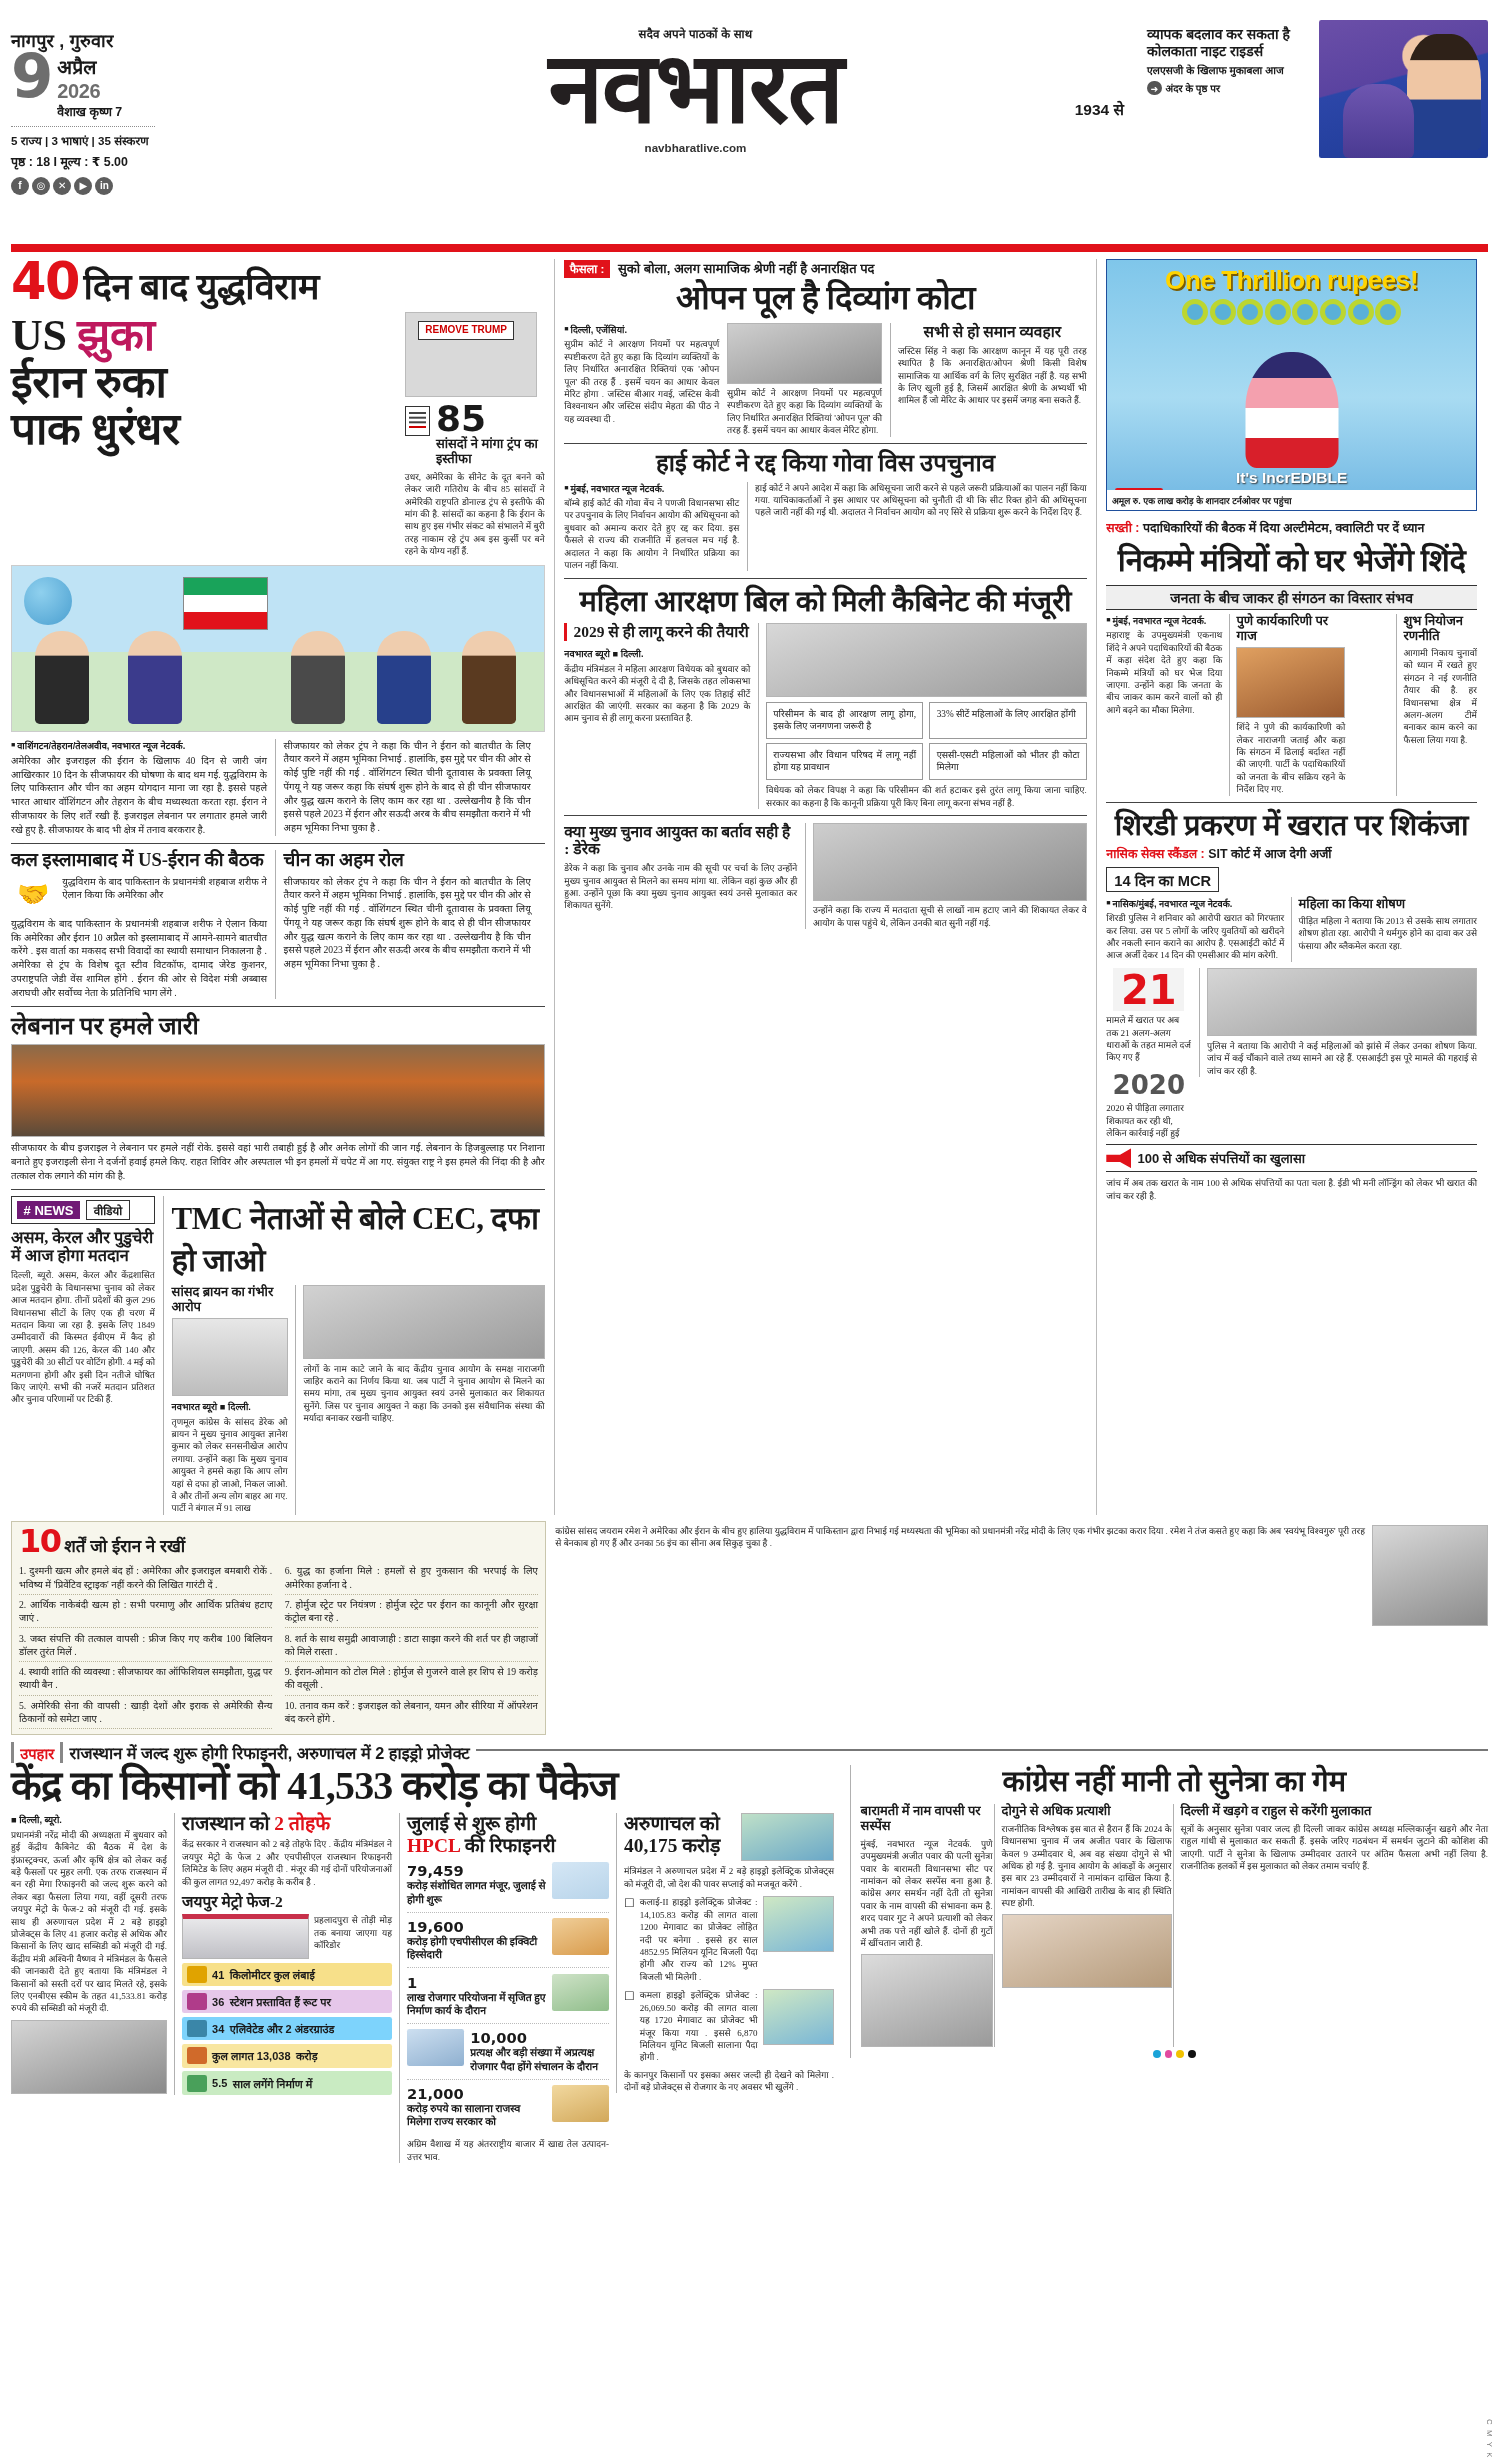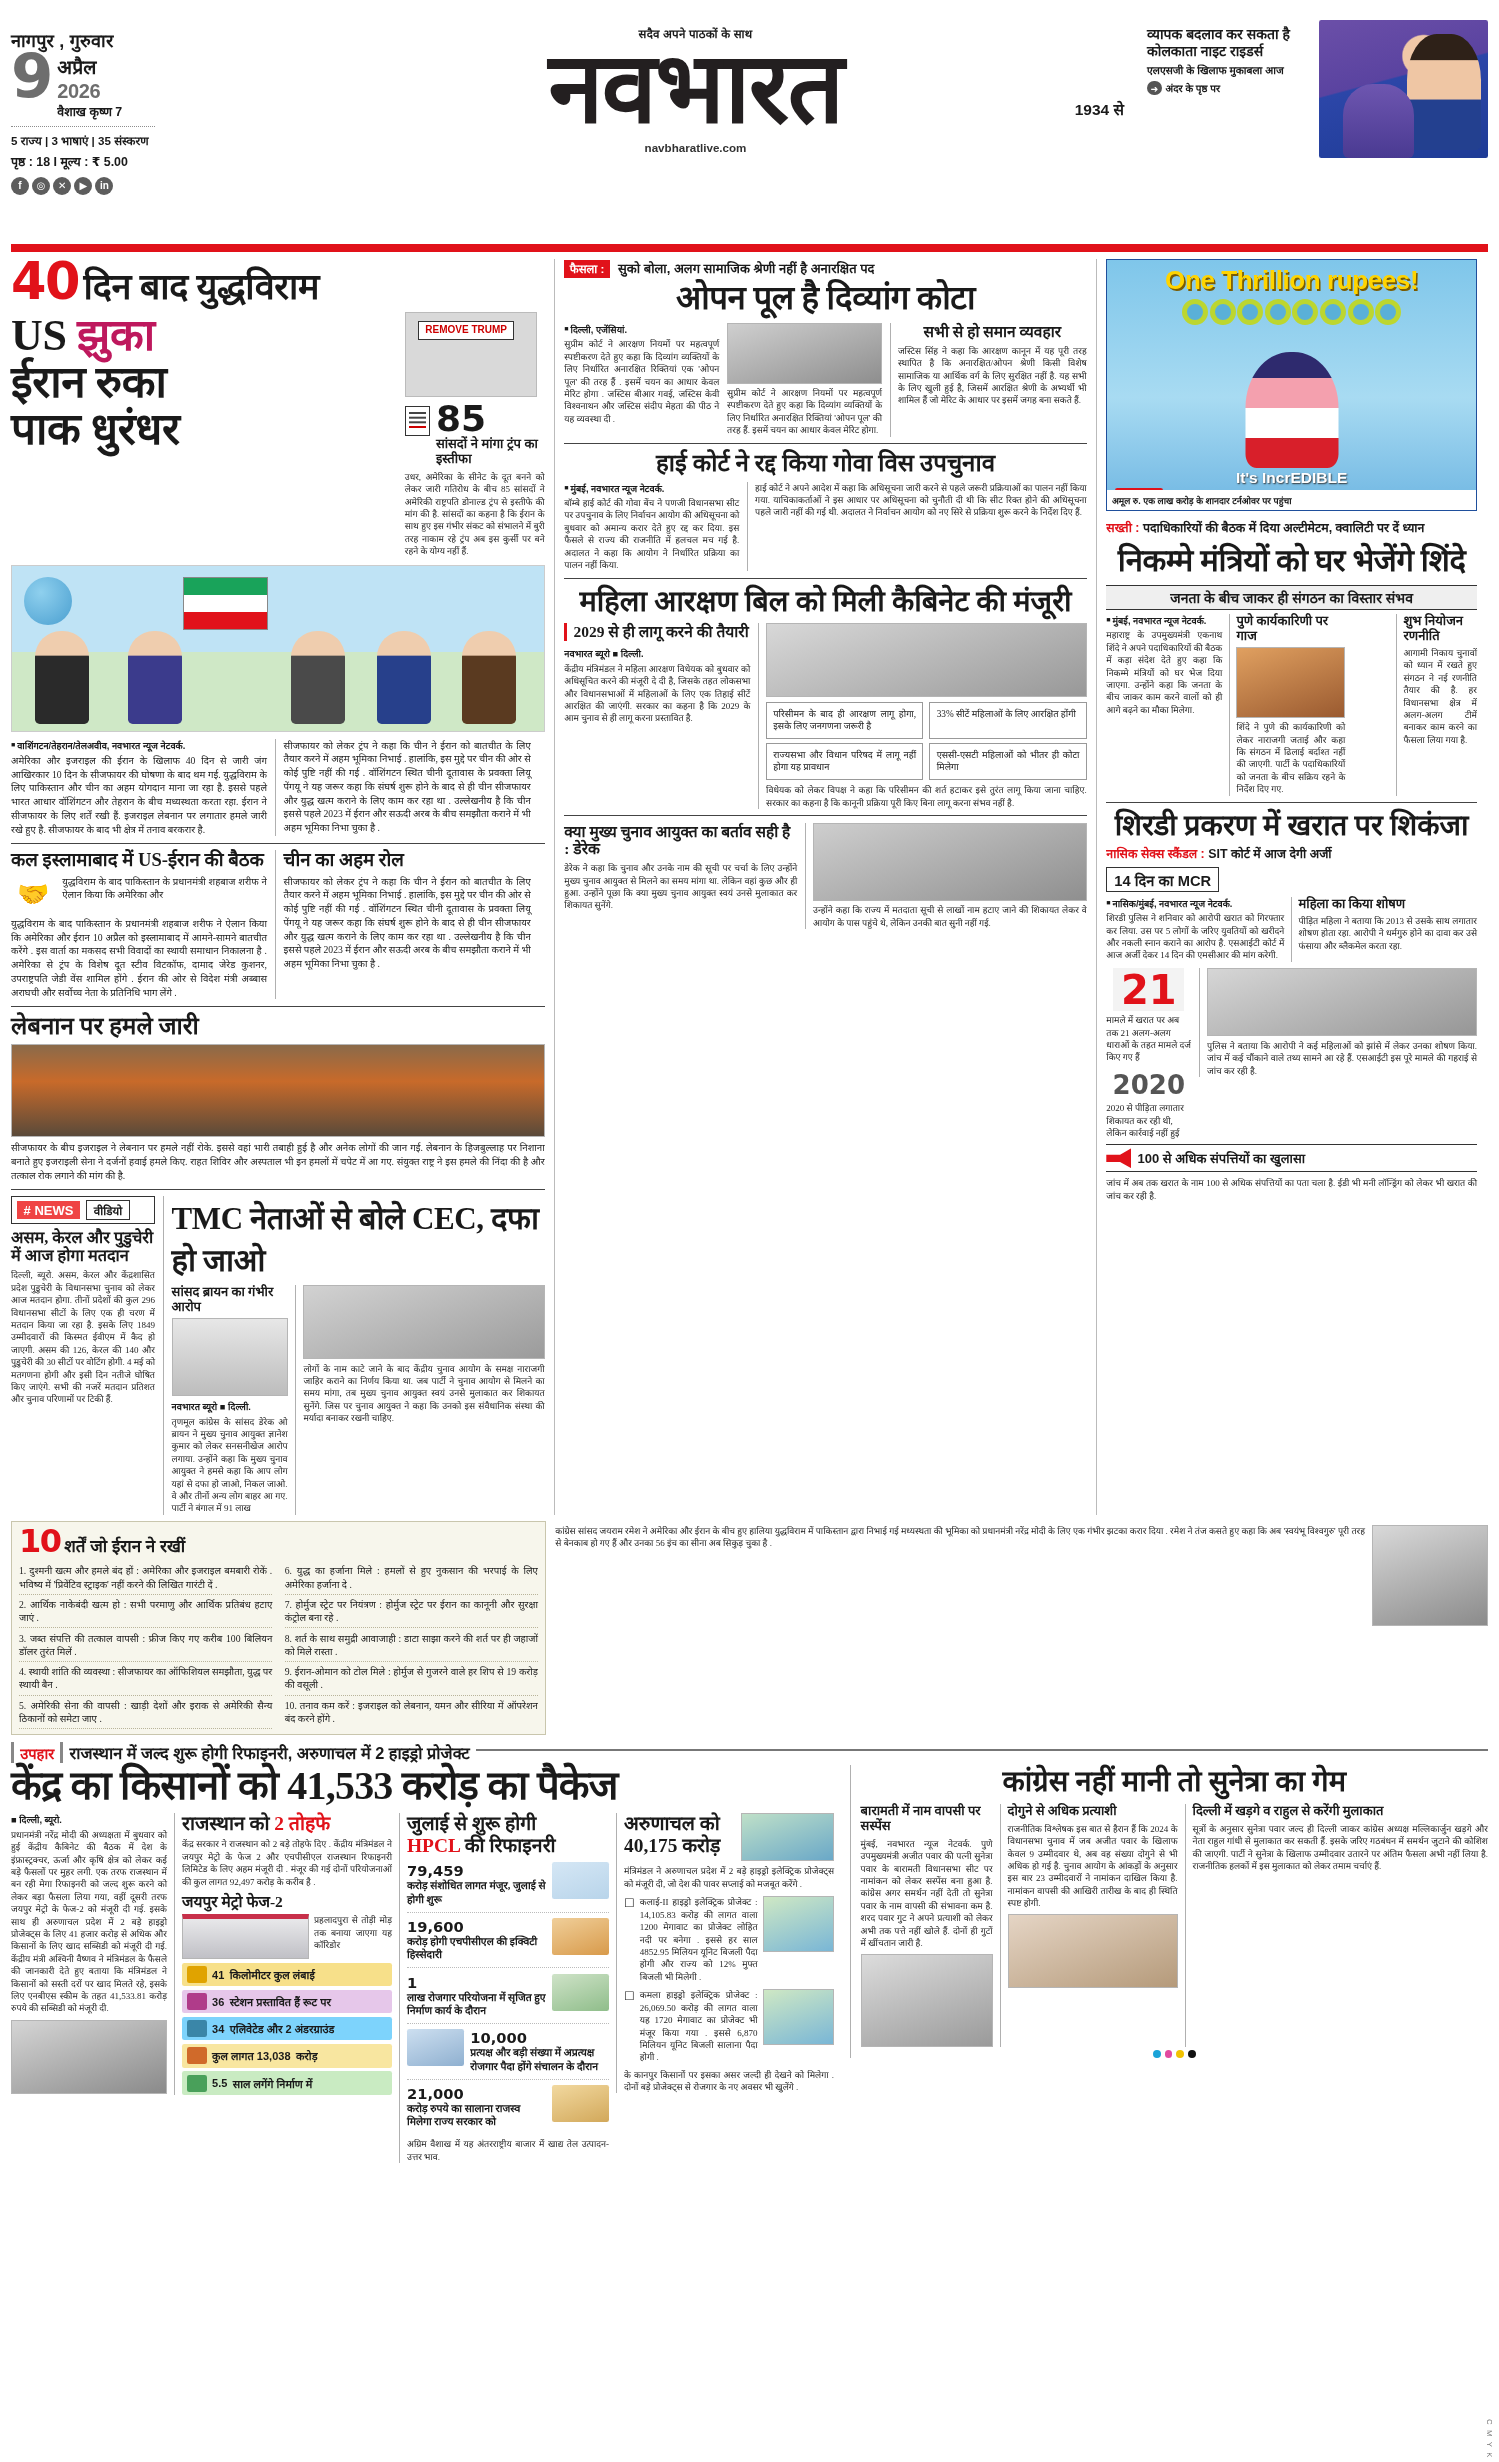--- a/index.html
+++ b/index.html
@@ -172,21 +172,21 @@
 
   .ten-box { background:#f7f6ec; border:0.8px solid #c9c6ad; padding:5.4px 7px; }
   .ten-h { display:flex;align-items:baseline;gap:3.9px;margin-bottom:3.9px;}
   .ten-n { font-size:32px;font-weight:bold;color:#e1121a;font-family:"DejaVu Sans",sans-serif;line-height:.9;letter-spacing:-1.6px;}
   .ten-t { font-size:17px;font-weight:bold;font-family:Liberation Sans, sans-serif;}
   .ten-item { font-size:9.7px;line-height:1.36;font-family:"Liberation Serif",serif;text-align:justify;
               border-bottom:0.8px dotted #b9b49a; padding:3.1px 0; }
   .ten-item:last-child{border-bottom:none;}
 
   .newsbox { border:1.6px solid #333; display:flex; align-items:center; gap:6.2px; padding:3.1px 5.4px; }
-  .hashnews{background:#ef4444;color:#fff;font-weight:bold;font-size:13px;padding:1.6px 6.2px;}
+  .hashnews{background:#701a75;color:#fff;font-weight:bold;font-size:13px;padding:1.6px 6.2px;}
   .vid{border:0.8px solid #333;font-size:11.6px;font-weight:bold;padding:1.6px 7px;}
 
   .tmc-h { font-size:31px;font-weight:bold;font-family:"Liberation Serif",serif;letter-spacing:-0.4px;}
   .pkg-h { font-size:40px;font-weight:bold;font-family:"Liberation Serif",serif;letter-spacing:-0.8px;
            line-height:1.05;}
   .upahar-bar{display:flex;align-items:center;gap:6.2px;margin:6.2px 0 1.6px;}
   .upahar{background:#fff;border-left:3.1px solid #888;border-right:3.1px solid #888;color:#e1121a;
     font-weight:bold;font-size:14.7px;padding:0.8px 6.2px;}
   .upahar-t{font-size:16.3px;font-weight:bold;}
   .trilines{flex:1;border-top:2.3px double #777;height:7px;}
@@ -687,21 +687,21 @@
             <div class="body-txt sm" style="flex:1;">कमला हाइड्रो इलेक्ट्रिक प्रोजेक्ट : 26,069.50 करोड़ की लागत वाला यह 1720 मेगावाट का प्रोजेक्ट भी मंजूर किया गया . इससे 6,870 मिलियन यूनिट बिजली सालाना पैदा होगी .</div>
             <div class="photo" style="width:71px;height:56px;flex:none;background:linear-gradient(160deg,#cfe8c4,#79b6d6);"></div>
           </div>
           <div class="body-txt sm" style="margin-top:4.7px;">के कानपुर किसानों पर इसका असर जल्दी ही देखने को मिलेगा . दोनों बड़े प्रोजेक्ट्स से रोजगार के नए अवसर भी खुलेंगे .</div>
         </div>
       </div>
     </div>
 
     <div class="vr" style="flex:1;padding-left:9.3px;">
       <div class="boxhead xl" style="text-align:center;">कांग्रेस नहीं मानी तो सुनेत्रा का गेम</div>
-      <div class="row" style="gap:7px;margin-top:6.2px;">
+      <div class="row" style="gap:1px;margin-top:6.2px;">
         <div style="width:132px;flex:none;">
           <div class="ss sm">बारामती में नाम वापसी पर सस्पेंस</div>
           <div class="body-txt sm" style="margin-top:3.9px;">मुंबई, नवभारत न्यूज नेटवर्क. पुणे उपमुख्यमंत्री अजीत पवार की पत्नी सुनेत्रा पवार के बारामती विधानसभा सीट पर नामांकन को लेकर सस्पेंस बना हुआ है. कांग्रेस अगर समर्थन नहीं देती तो सुनेत्रा पवार के नाम वापसी की संभावना कम है. शरद पवार गुट ने अपने प्रत्याशी को लेकर अभी तक पत्ते नहीं खोले हैं. दोनों ही गुटों में खींचतान जारी है.</div>
           <div class="photo" style="height:93px;margin-top:4.7px;background:linear-gradient(160deg,#dcdcdc,#9a9a9a);"></div>
         </div>
         <div class="vr" style="width:178px;flex:none;padding-left:7px;">
           <div class="ss sm">दोगुने से अधिक प्रत्याशी</div>
           <div class="body-txt sm" style="margin-top:3.9px;">राजनीतिक विश्लेषक इस बात से हैरान हैं कि 2024 के विधानसभा चुनाव में जब अजीत पवार के खिलाफ केवल 9 उम्मीदवार थे, अब वह संख्या दोगुने से भी अधिक हो गई है. चुनाव आयोग के आंकड़ों के अनुसार इस बार 23 उम्मीदवारों ने नामांकन दाखिल किया है. नामांकन वापसी की आखिरी तारीख के बाद ही स्थिति स्पष्ट होगी.</div>
           <div class="photo" style="height:74px;margin-top:4.7px;background:linear-gradient(160deg,#e5d5c5,#b59a7a);"></div>
         </div>

